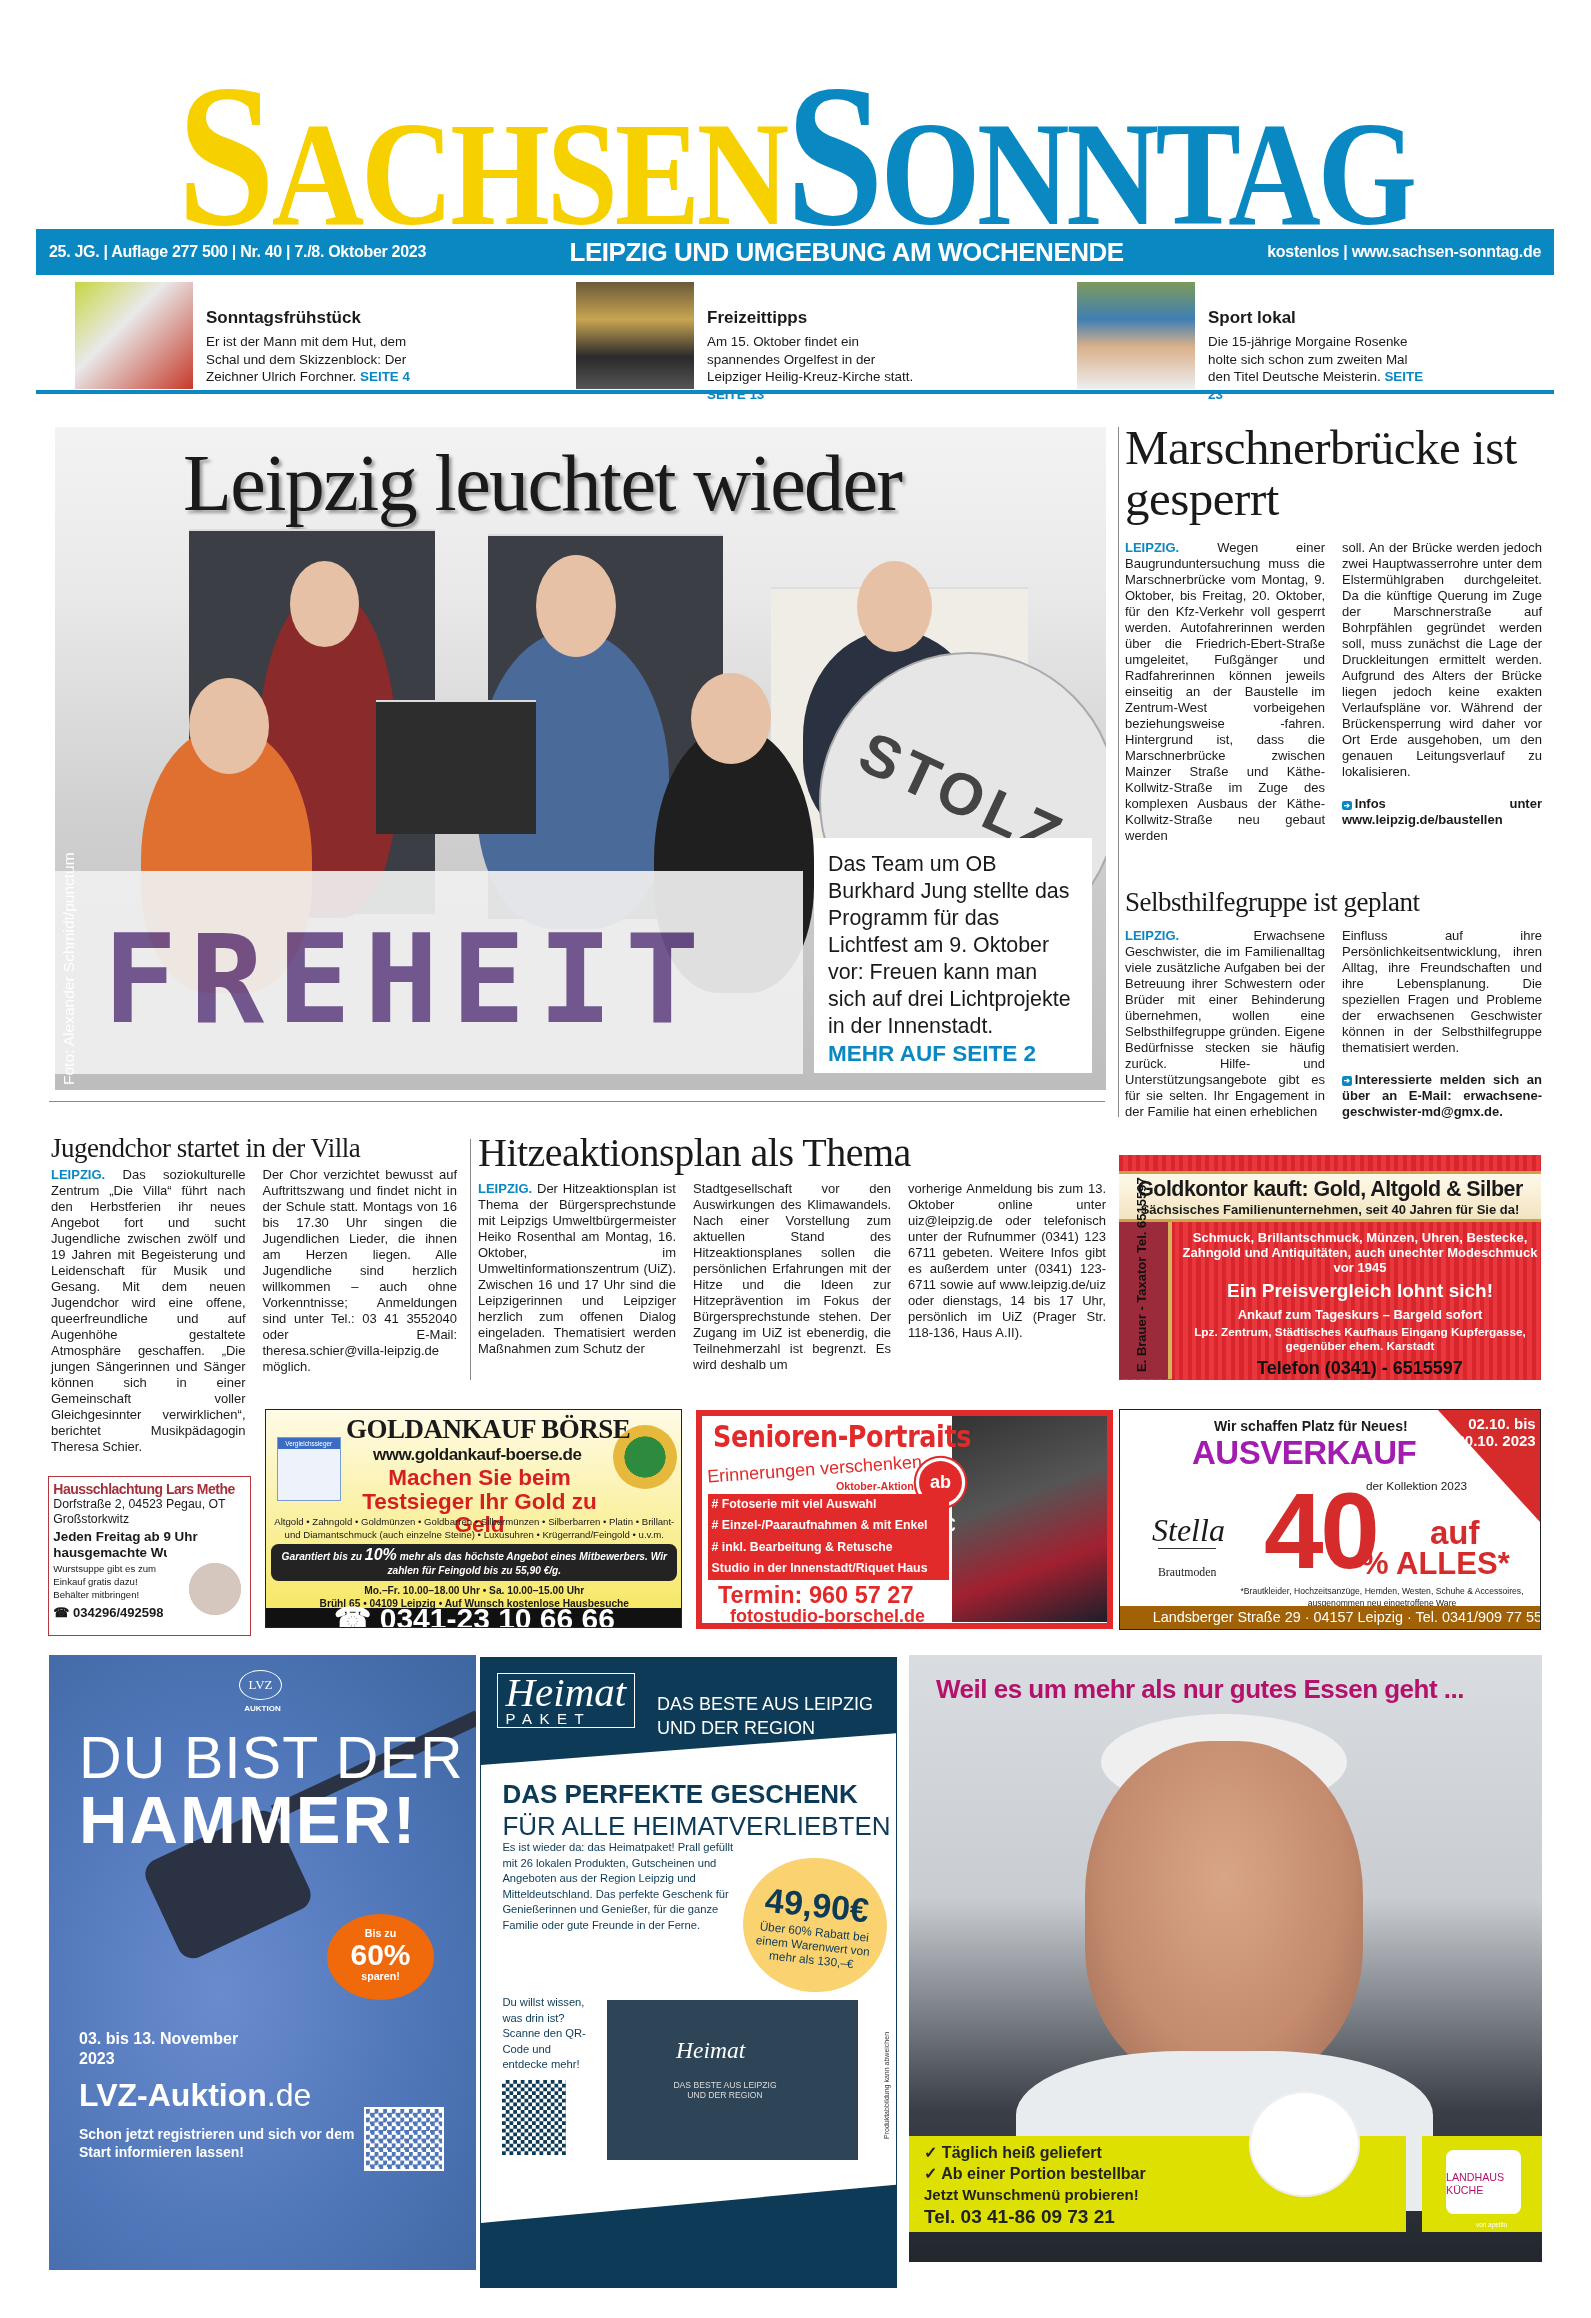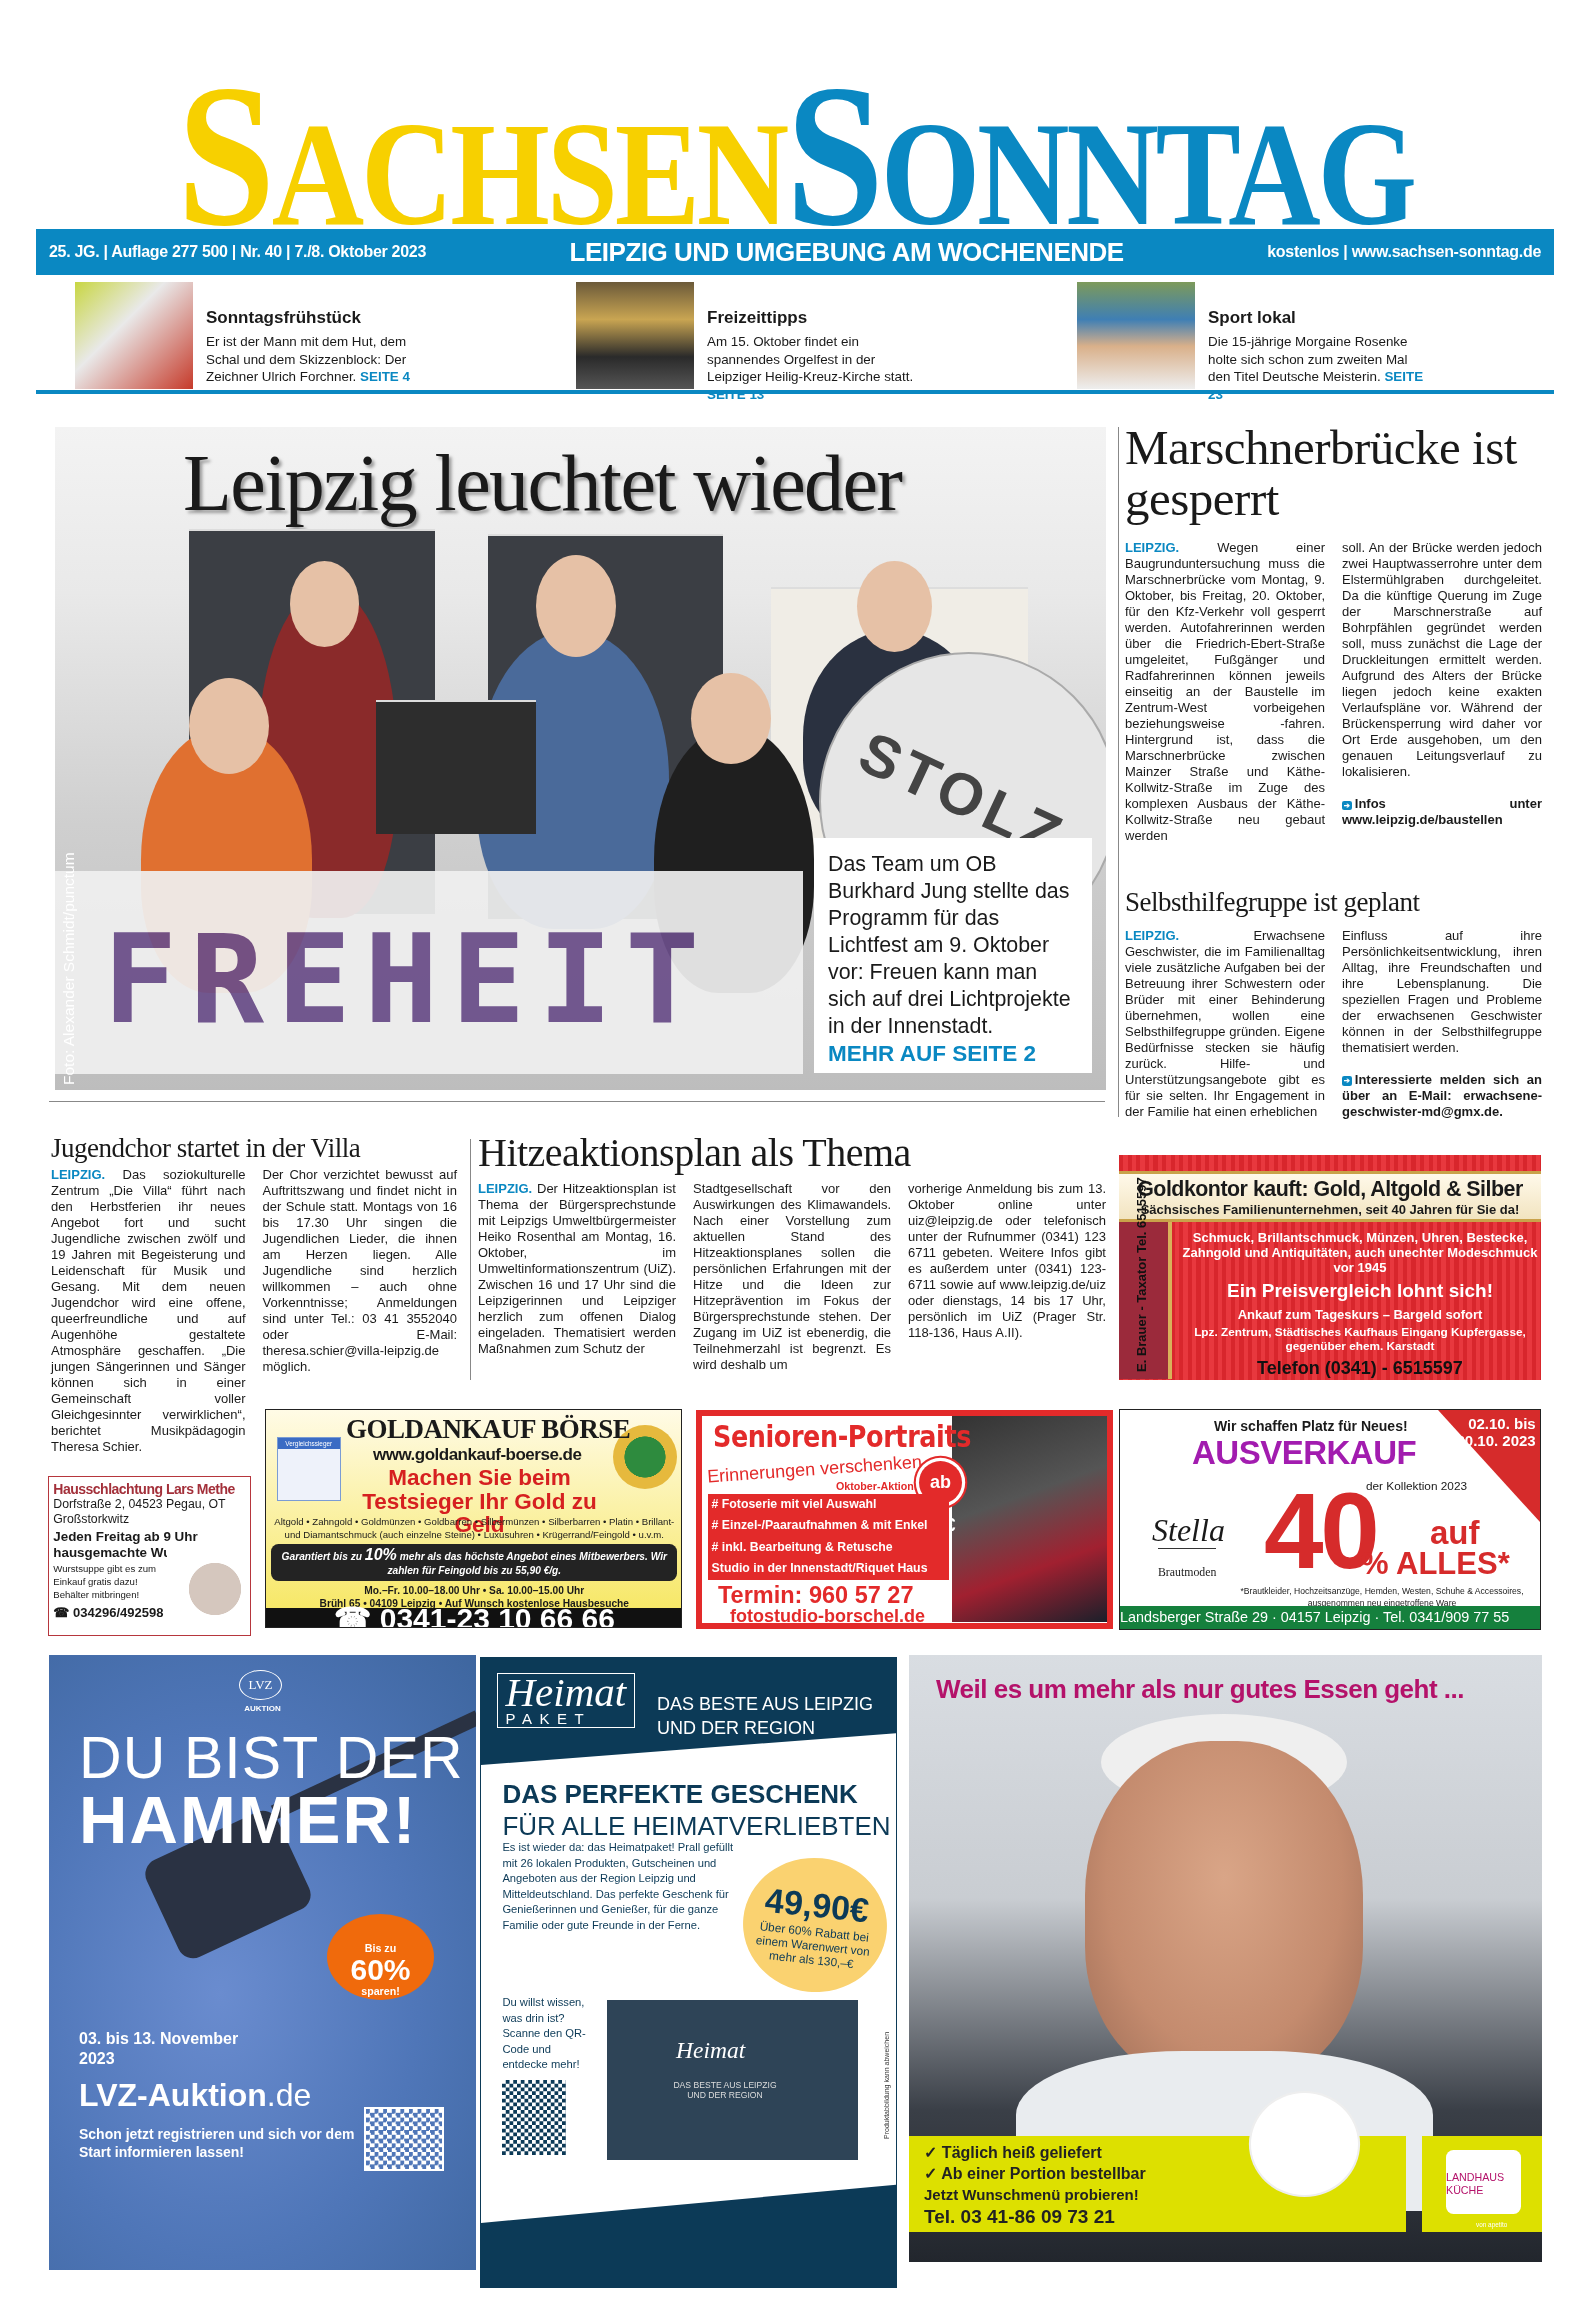--- a/index.html
+++ b/index.html
@@ -96,31 +96,31 @@
 #st .dates{position:absolute;right:4.3px;top:5.3px;color:#fff;font-weight:700;font-size:15px;text-align:right;line-height:17px}
 #st .w{position:absolute;left:94px;top:7.5px;font-weight:700;font-size:14px}
 #st .aus{position:absolute;left:72px;top:24px;color:#a21caf;font-weight:700;font-size:33px;letter-spacing:-0.5px}
 #st .kol{position:absolute;left:246px;top:69px;font-size:11.8px}
 #st .p40{position:absolute;left:144px;top:59px;color:#d62b2b;font-weight:700;font-size:107px;letter-spacing:-3.2px}
 #st .auf{position:absolute;left:310px;top:104px;color:#d62b2b;font-weight:700;font-size:33px}
 #st .alles{position:absolute;left:241px;top:136px;color:#d62b2b;font-weight:700;font-size:31px}
 #st .fine{position:absolute;left:107px;top:176px;width:310px;text-align:center;font-size:8.6px;line-height:11.8px}
 #st .stella{position:absolute;left:32px;top:102px;font-family:"Liberation Serif",serif;font-style:italic;font-size:32px}
 #st .braut{position:absolute;left:38px;top:138px;font-family:"Liberation Serif",serif;font-size:11.8px;border-top:1.1px solid #333;padding-top:16px}
-#st .foot{position:absolute;left:0;bottom:0;width:422px;height:23.5px;background:#15803d;color:#fff;font-size:14.4px;line-height:23.5px;text-align:left}
+#st .foot{position:absolute;left:0;bottom:0;width:422px;height:23.5px;background:#a16207;color:#fff;font-size:14.4px;line-height:23.5px;text-align:right}
 
 #lvz{left:49px;top:1655px;width:427px;height:615px;background:radial-gradient(ellipse at 40% 55%,#6a8ccf 0%,#4f76b8 55%,#3e669f 100%);color:#fff}
 #lvz .logo{position:absolute;left:190px;top:15px;width:43px;height:30px;border:1.6px solid #fff;border-radius:50%;text-align:center;line-height:27px;font-family:"Liberation Serif",serif;font-size:13px}
 #lvz .auk{position:absolute;left:0;width:427px;top:49px;text-align:center;font-weight:700;font-size:8px}
 #lvz .h1{position:absolute;left:30px;top:69px;font-size:59px;letter-spacing:1.1px}
 #lvz .h2{position:absolute;left:30px;top:126px;font-size:67px;font-weight:900;letter-spacing:2.1px}
 #lvz .gavel{position:absolute;left:107px;top:176px;width:144px;height:107px;background:#2a3243;border-radius:16px;transform:rotate(-25deg)}
 #lvz .handle{position:absolute;left:225px;top:150px;width:225px;height:15px;background:#2a3243;transform:rotate(-25deg);transform-origin:left}
 #lvz .badge{position:absolute;left:278px;top:259px;width:107px;height:86px;border-radius:50%;background:#f06a0c;text-align:center;font-weight:900}
-#lvz .badge .s1{font-size:10.7px;margin-top:28px}
+#lvz .badge .s1{font-size:10.7px;margin-top:13px}
 #lvz .badge .s2{font-size:30px;line-height:31px}
 #lvz .badge .s3{font-size:10.7px}
 #lvz .d{position:absolute;left:30px;top:374px;font-weight:900;font-size:16px;line-height:20.3px}
 #lvz .url{position:absolute;left:30px;top:422px;font-weight:900;font-size:32px}
 #lvz .url span{font-weight:400}
 #lvz .sub{position:absolute;left:30px;top:470px;font-weight:700;font-size:14px;line-height:18px}
 #lvz .qr{position:absolute;left:315px;top:452px;width:80px;height:64px;background:repeating-conic-gradient(#fff 0 25%,#4f76b8 0 50%) 0 0/8.6px 8.6px;border:2.1px solid #fff}
 
 #hp{left:480px;top:1657px;width:417px;height:631px;background:#fff;border:1.1px solid #0c3a57}
 #hp .top{position:absolute;left:0;top:0;width:417px;height:107px;background:#0c3a57;clip-path:polygon(0 0,100% 0,100% 75px,0 107px)}

